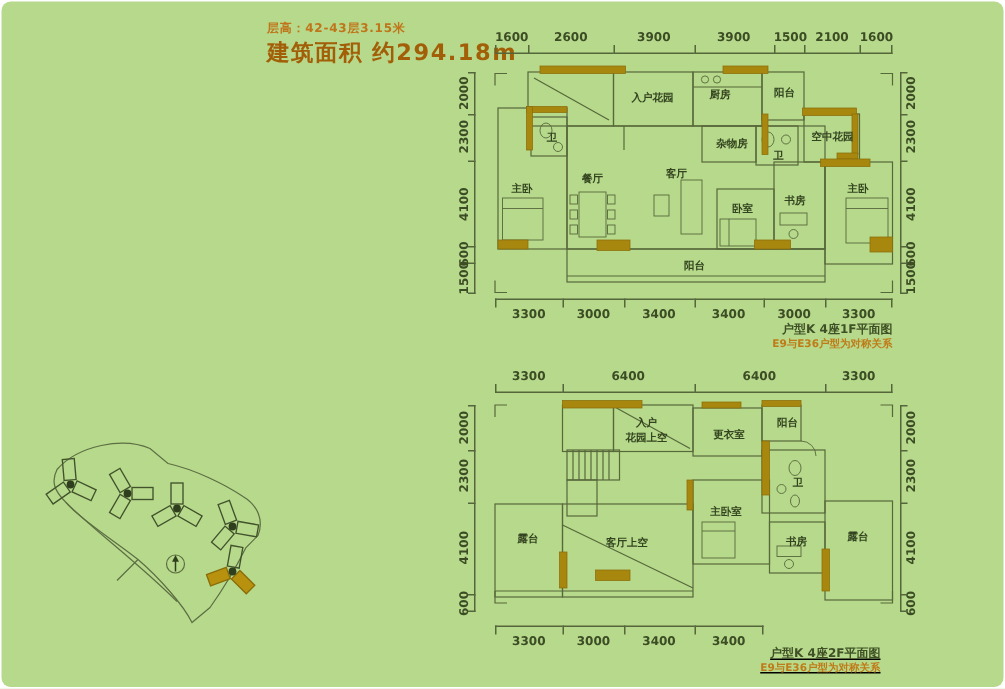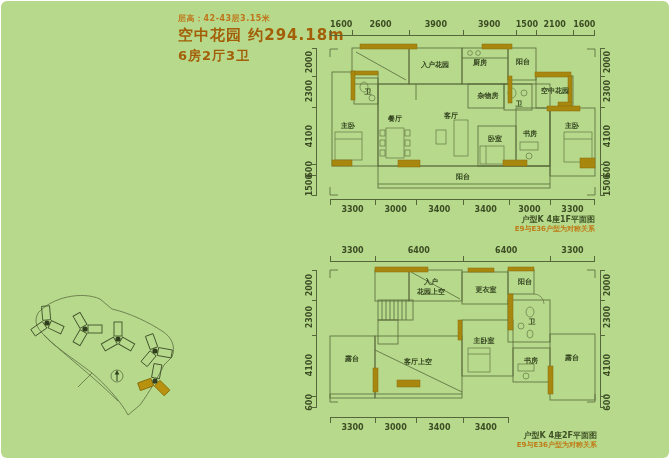--- a/index.html
+++ b/index.html
@@ -49,22 +49,21 @@
   .site{stroke:#5d6e43;stroke-width:0.8;fill:none;}
 </style>
 </head>
 <body>
 
 <div class="stage">
 <div class="card"></div>
 
 <div class="abs" style="left:178px;top:13px;">
   <div class="title-note">层高：42-43层3.15米</div>
-  <div class="title-area">空中花园  约294.18m</div>
-  <div class="title-rooms">6房2厅3卫</div>
+  <div class="title-area">建筑面积  约294.18m</div>
 </div>
 
 <div class="dimrow top" style="left:330px;top:20px;width:265px;height:16px;">
   <div class="d" style="--f:16">1600</div>
   <div class="d" style="--f:42">2600</div>
   <div class="d" style="--f:39">3900</div>
   <div class="d" style="--f:39">3900</div>
   <div class="d" style="--f:15">1500</div>
   <div class="d" style="--f:27">2100</div>
   <div class="d" style="--f:16">1600</div>
@@ -287,21 +286,21 @@
   <text x="168" y="28">更衣室</text>
   <text x="207" y="20">阳台</text>
   <text x="214" y="60">卫</text>
   <text x="166" y="79">主卧室</text>
   <text x="213" y="99">书房</text>
   <text x="34" y="97">露台</text>
   <text x="254" y="96">露台</text>
   <text x="100" y="100">客厅上空</text>
 </svg>
 
-<div class="caption" style="left:332px;top:431px;width:265px;">
+<div class="caption" style="left:322px;top:431px;width:265px;text-decoration:underline;">
   <div class="c1">户型K 4座2F平面图</div>
   <div class="c2">E9与E36户型为对称关系</div>
 </div>
 
 <svg style="left:22px;top:283px;width:190px;height:140px;" viewBox="0 0 190 140">
   <path class="site" d="M16,30 C30,14 60,8 78,16 L90,26 C108,30 128,40 140,48 C150,54 154,64 150,74 L142,82 C136,94 128,108 118,122 L106,132 C100,120 84,102 70,90 C52,76 30,62 22,52 C14,44 12,38 16,30 Z"></path>
   <path class="site" d="M22,52 C40,70 70,92 96,118 M70,90 L56,104"></path>
   <g class="cluster" transform="translate(25,40)">
     <rect x="3" y="-4" width="14" height="8" transform="rotate(25)"></rect>
     <rect x="3" y="-4" width="14" height="8" transform="rotate(145)"></rect>

